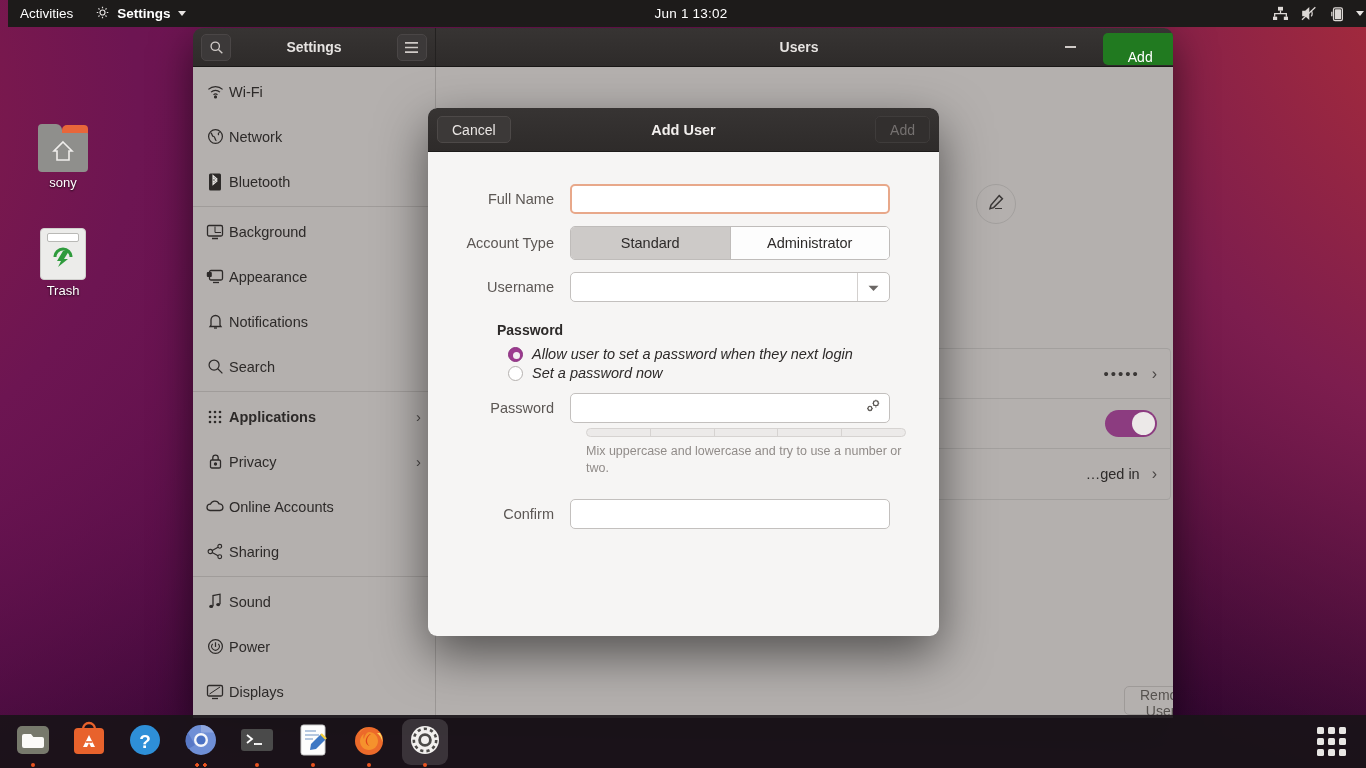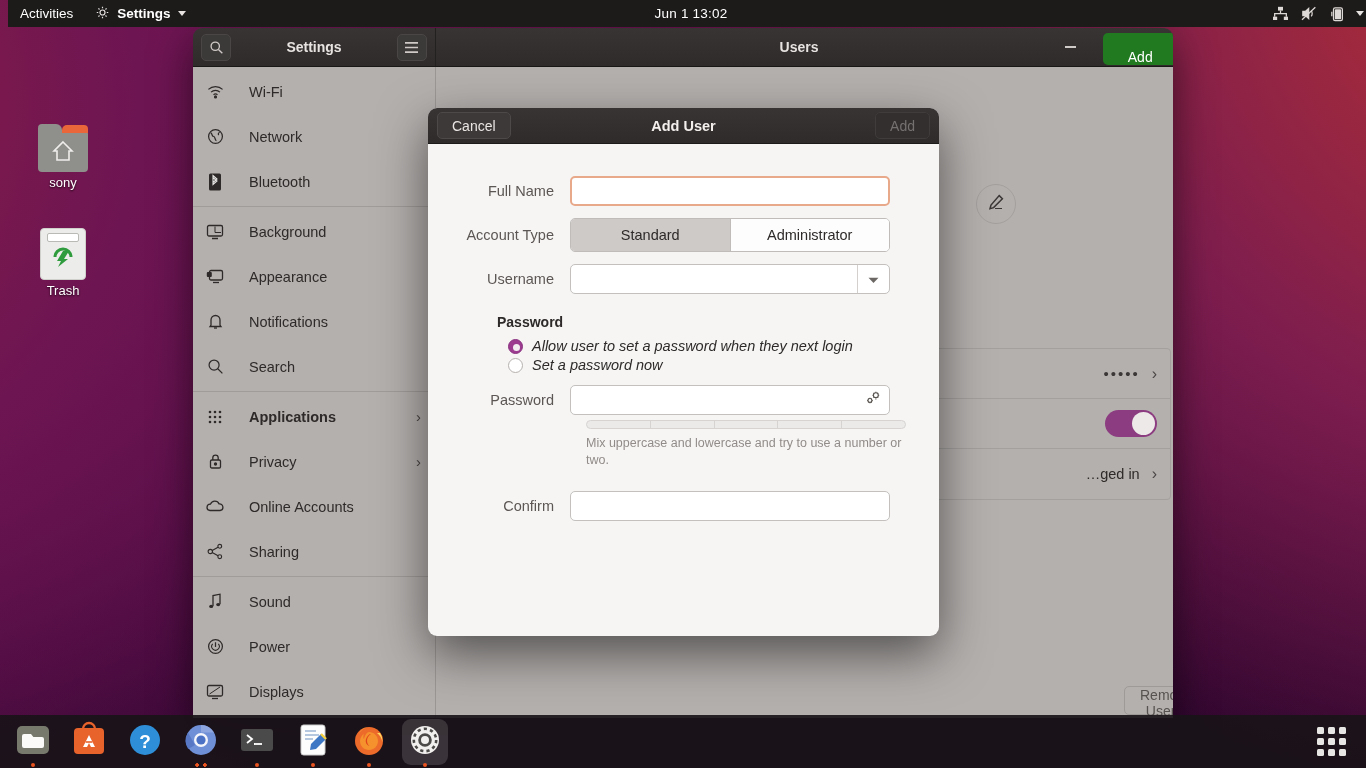--- a/index.html
+++ b/index.html
@@ -118,21 +118,21 @@
 
   #win-body { display: flex; height: 651px; }
 
   
   #sidebar {
     width: 243px; background: #b4b0ae; border-right: 1px solid #9b9795;
     overflow: hidden; padding-top: 2px;
   }
   .side-item {
     display: flex; align-items: center; height: 45px; padding: 0 14px 0 12px;
-    color: #2d2a29; font-size: 14.5px; cursor: pointer; gap: 24px;
+    color: #2d2a29; font-size: 14.5px; cursor: pointer; gap: 4px;
   }
   .side-item .ic { width: 20px; height: 20px; display:flex; align-items:center; justify-content:center; flex:none; }
   .side-item .lbl { flex: 1; }
   .side-item.bold .lbl { font-weight: bold; }
   .side-chev { color: #4a4746; font-size: 15px; }
   .side-sep { height: 1px; background: #a09c9a; margin: 2px 0; }
 
   
   #content {
     flex: 1; background: #b4b0ae; position: relative; overflow: hidden;
@@ -171,21 +171,21 @@
   }
 
   
   #dialog {
     position: absolute; left: 428px; top: 108px; width: 511px; height: 528px;
     background: #f6f5f4; border-radius: 9px;
     box-shadow: 0 18px 50px rgba(0,0,0,.55); z-index: 40; overflow: hidden;
     display: flex; flex-direction: column;
   }
   #dlg-header {
-    height: 36px; background: linear-gradient(#373433, #2e2b2a);
+    height: 44px; background: linear-gradient(#373433, #2e2b2a);
     display: flex; align-items: center; padding: 0 9px; position: relative;
     border-bottom: 1px solid #1d1b1a; flex: none;
   }
   #dlg-title {
     position: absolute; left: 0; right: 0; text-align: center;
     color: #f2efed; font-size: 14.5px; font-weight: bold; pointer-events: none;
   }
   .dlg-btn {
     height: 27px; padding: 0 14px; border-radius: 5px; font-size: 14px;
     border: 1px solid #4d4948; background: #3c3938; color: #e9e5e3; cursor: pointer;

